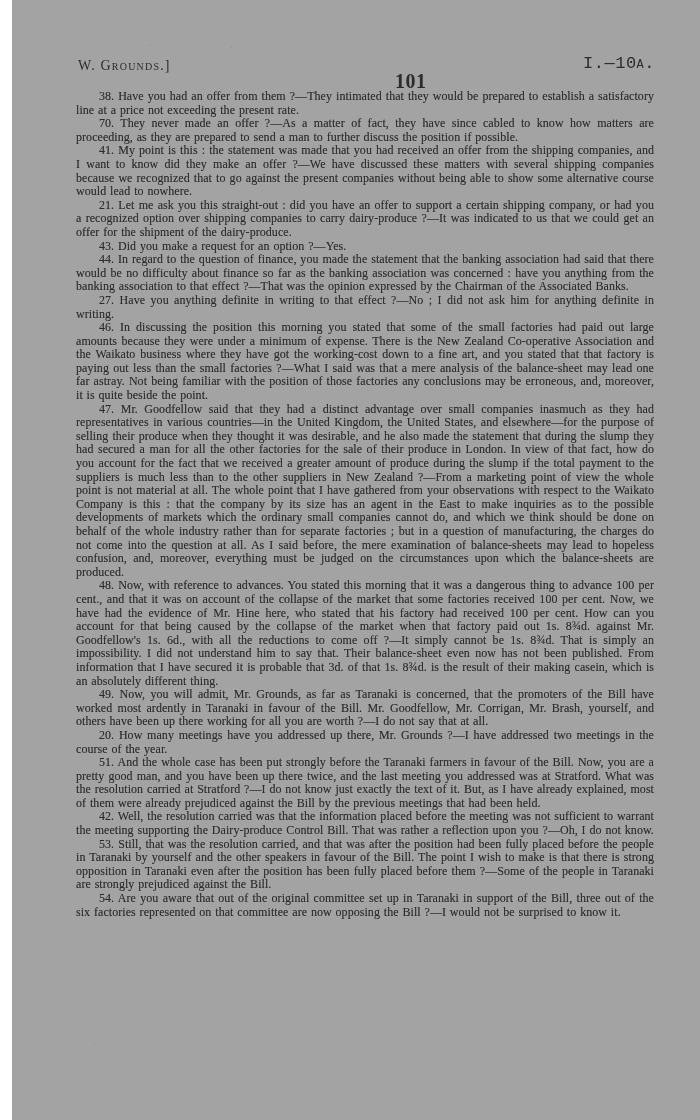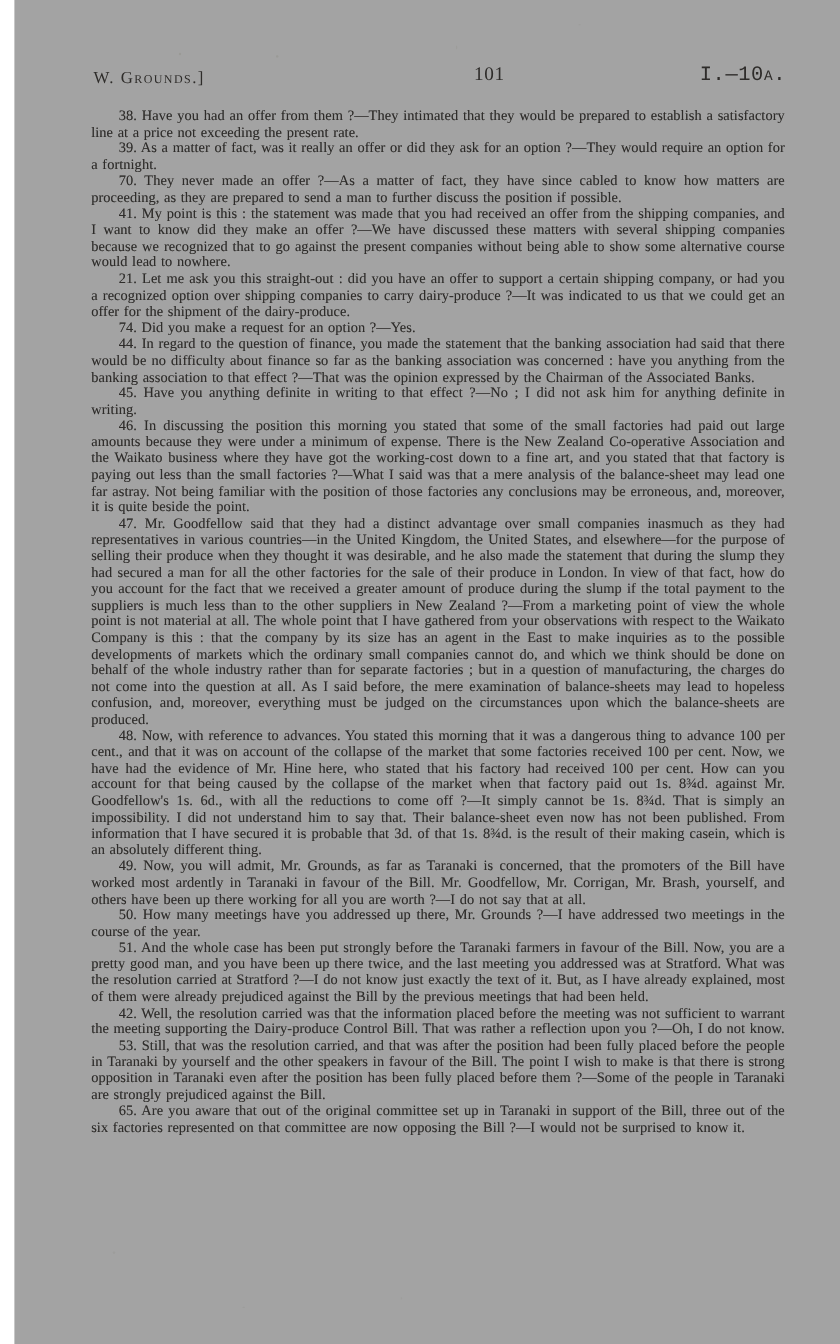--- a/index.html
+++ b/index.html
@@ -30,23 +30,24 @@
     left: 66px;
     top: 4px;
     font-size: 14px;
     font-variant: small-caps;
     letter-spacing: 1.2px;
     white-space: nowrap;
   }
   .pagenum {
     position: absolute;
     left: 383px;
-    top: 0;
-    font-size: 16px;
+    top: 16px;
+    font-size: 20px;
     letter-spacing: 0.5px;
+    font-weight: bold;
   }
   .paperref {
     position: absolute;
     right: 57px;
     top: 0;
     font-size: 17px;
     font-variant: small-caps;
     letter-spacing: 0.5px;
     white-space: nowrap;
     font-family: Liberation Mono, monospace;
@@ -82,36 +83,35 @@
 <div class="page">
 
   <div class="running-header">
     <span class="speaker">W. Grounds.]</span>
     <span class="pagenum">101</span>
     <span class="paperref">I.—10a.</span>
   </div>
 
   <div class="text-block" id="transcript">
       <p class="qa">38. Have you had an offer from them ?—They intimated that they would be prepared to establish a satisfactory line at a price not exceeding the present rate.</p>
-      <p class="qa">39. As a matter of fact, was it really an offer or did they ask for an option ?—They would require an option for a fortnight.</p>
       <p class="qa">70. They never made an offer ?—As a matter of fact, they have since cabled to know how matters are proceeding, as they are prepared to send a man to further discuss the position if possible.</p>
       <p class="qa">41. My point is this :  the statement was made that you had received an offer from the shipping companies, and I want to know did they make an offer ?—We have discussed these matters with several shipping companies because we recognized that to go against the present companies without being able to show some alternative course would lead to nowhere.</p>
       <p class="qa">21. Let me ask you this straight-out :  did you have an offer to support a certain shipping company, or had you a recognized option over shipping companies to carry dairy-produce ?—It was indicated to us that we could get an offer for the shipment of the dairy-produce.</p>
-      <p class="qa">74. Did you make a request for an option ?—Yes.</p>
+      <p class="qa">43. Did you make a request for an option ?—Yes.</p>
       <p class="qa">44. In regard to the question of finance, you made the statement that the banking association had said that there would be no difficulty about finance so far as the banking association was concerned :  have you anything from the banking association to that effect ?—That was the opinion expressed by the Chairman of the Associated Banks.</p>
-      <p class="qa">45. Have you anything definite in writing to that effect ?—No ; I did not ask him for anything definite in writing.</p>
+      <p class="qa">27. Have you anything definite in writing to that effect ?—No ; I did not ask him for anything definite in writing.</p>
       <p class="qa">46. In discussing the position this morning you stated that some of the small factories had paid out large amounts because they were under a minimum of expense.  There is the New Zealand Co-operative Association and the Waikato business where they have got the working-cost down to a fine art, and you stated that that factory is paying out less than the small factories ?—What I said was that a mere analysis of the balance-sheet may lead one far astray.  Not being familiar with the position of those factories any conclusions may be erroneous, and, moreover, it is quite beside the point.</p>
       <p class="qa">47. Mr. Goodfellow said that they had a distinct advantage over small companies inasmuch as they had representatives in various countries—in the United Kingdom, the United States, and elsewhere—for the purpose of selling their produce when they thought it was desirable, and he also made the statement that during the slump they had secured a man for all the other factories for the sale of their produce in London.  In view of that fact, how do you account for the fact that we received a greater amount of produce during the slump if the total payment to the suppliers is much less than to the other suppliers in New Zealand ?—From a marketing point of view the whole point is not material at all.  The whole point that I have gathered from your observations with respect to the Waikato Company is this :  that the company by its size has an agent in the East to make inquiries as to the possible developments of markets which the ordinary small companies cannot do, and which we think should be done on behalf of the whole industry rather than for separate factories ; but in a question of manufacturing, the charges do not come into the question at all.  As I said before, the mere examination of balance-sheets may lead to hopeless confusion, and, moreover, everything must be judged on the circumstances upon which the balance-sheets are produced.</p>
       <p class="qa">48. Now, with reference to advances.  You stated this morning that it was a dangerous thing to advance 100 per cent., and that it was on account of the collapse of the market that some factories received 100 per cent.  Now, we have had the evidence of Mr. Hine here, who stated that his factory had received 100 per cent.  How can you account for that being caused by the collapse of the market when that factory paid out 1s. 8¾d. against Mr. Goodfellow's 1s. 6d., with all the reductions to come off ?—It simply cannot be 1s. 8¾d.  That is simply an impossibility.  I did not understand him to say that.  Their balance-sheet even now has not been published.  From information that I have secured it is probable that 3d. of that 1s. 8¾d. is the result of their making casein, which is an absolutely different thing.</p>
       <p class="qa">49. Now, you will admit, Mr. Grounds, as far as Taranaki is concerned, that the promoters of the Bill have worked most ardently in Taranaki in favour of the Bill.  Mr. Goodfellow, Mr. Corrigan, Mr. Brash, yourself, and others have been up there working for all you are worth ?—I do not say that at all.</p>
-      <p class="qa">50. How many meetings have you addressed up there, Mr. Grounds ?—I have addressed two meetings in the course of the year.</p>
+      <p class="qa">20. How many meetings have you addressed up there, Mr. Grounds ?—I have addressed two meetings in the course of the year.</p>
       <p class="qa">51. And the whole case has been put strongly before the Taranaki farmers in favour of the Bill. Now, you are a pretty good man, and you have been up there twice, and the last meeting you addressed was at Stratford.  What was the resolution carried at Stratford ?—I do not know just exactly the text of it.  But, as I have already explained, most of them were already prejudiced against the Bill by the previous meetings that had been held.</p>
       <p class="qa">42. Well, the resolution carried was that the information placed before the meeting was not sufficient to warrant the meeting supporting the Dairy-produce Control Bill.  That was rather a reflection upon you ?—Oh, I do not know.</p>
       <p class="qa">53. Still, that was the resolution carried, and that was after the position had been fully placed before the people in Taranaki by yourself and the other speakers in favour of the Bill.  The point I wish to make is that there is strong opposition in Taranaki even after the position has been fully placed before them ?—Some of the people in Taranaki are strongly prejudiced against the Bill.</p>
-      <p class="qa">65. Are you aware that out of the original committee set up in Taranaki in support of the Bill, three out of the six factories represented on that committee are now opposing the Bill ?—I would not be surprised to know it.</p>
+      <p class="qa">54. Are you aware that out of the original committee set up in Taranaki in support of the Bill, three out of the six factories represented on that committee are now opposing the Bill ?—I would not be surprised to know it.</p>
     </div>
 
   <div class="speck" style="left:137px;top:44px;width:2px;height:2px;"></div>
   <div class="speck" style="left:218px;top:46px;width:2px;height:2px;"></div>
   <div class="speck" style="left:368px;top:38px;width:1px;height:3px;opacity:.7;"></div>
   <div class="speck" style="left:470px;top:20px;width:2px;height:1px;opacity:.5;"></div>
   <div class="speck" style="left:82px;top:1043px;width:2px;height:2px;opacity:.6;"></div>
   <div class="speck" style="left:190px;top:1089px;width:2px;height:1px;opacity:.6;"></div>
   <div class="speck" style="left:322px;top:1081px;width:1px;height:2px;opacity:.5;"></div>
 

